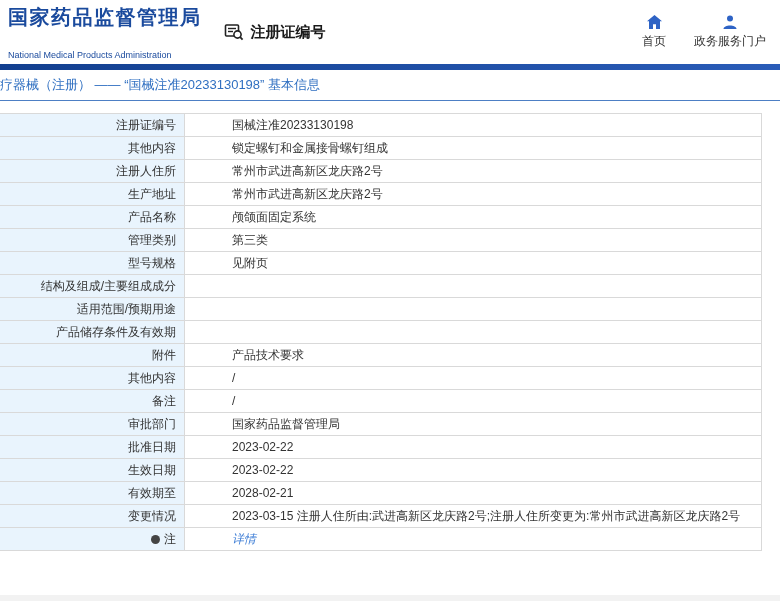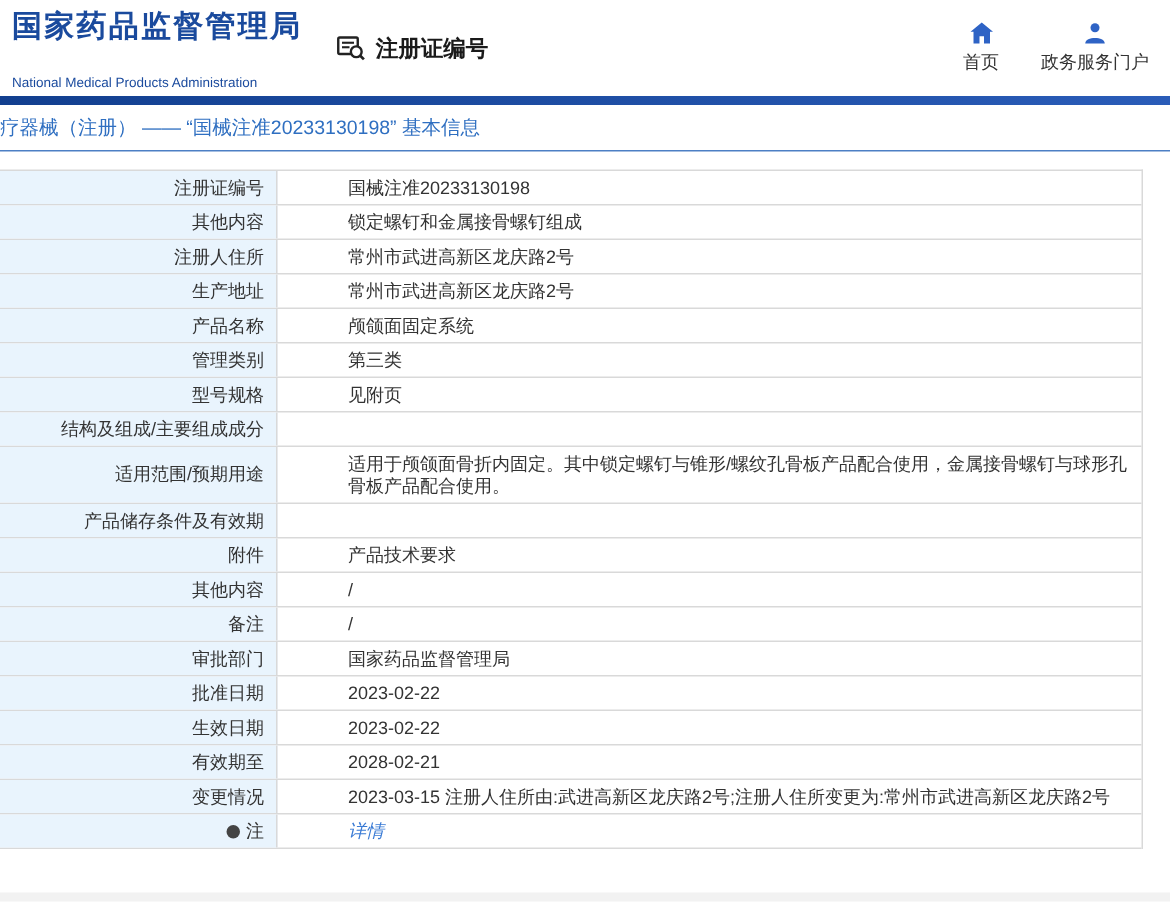--- a/index.html
+++ b/index.html
@@ -153,21 +153,20 @@
       </div>
       <div class="row">
         <div class="cell label">
           <span>结构及组成/主要组成成分</span>
         </div>
       </div>
       <div class="row">
         <div class="cell label">
           <span>适用范围/预期用途</span>
         </div>
-        <div class="cell value">适用于颅颌面骨折内固定。其中锁定螺钉与锥形/螺纹孔骨板产品配合使用，金属接骨螺钉与球形孔骨板产品配合使用。</div>
       </div>
       <div class="row">
         <div class="cell label">
           <span>产品储存条件及有效期</span>
         </div>
         <div class="cell value"></div>
       </div>
       <div class="row">
         <div class="cell label">
           <span>附件</span>

